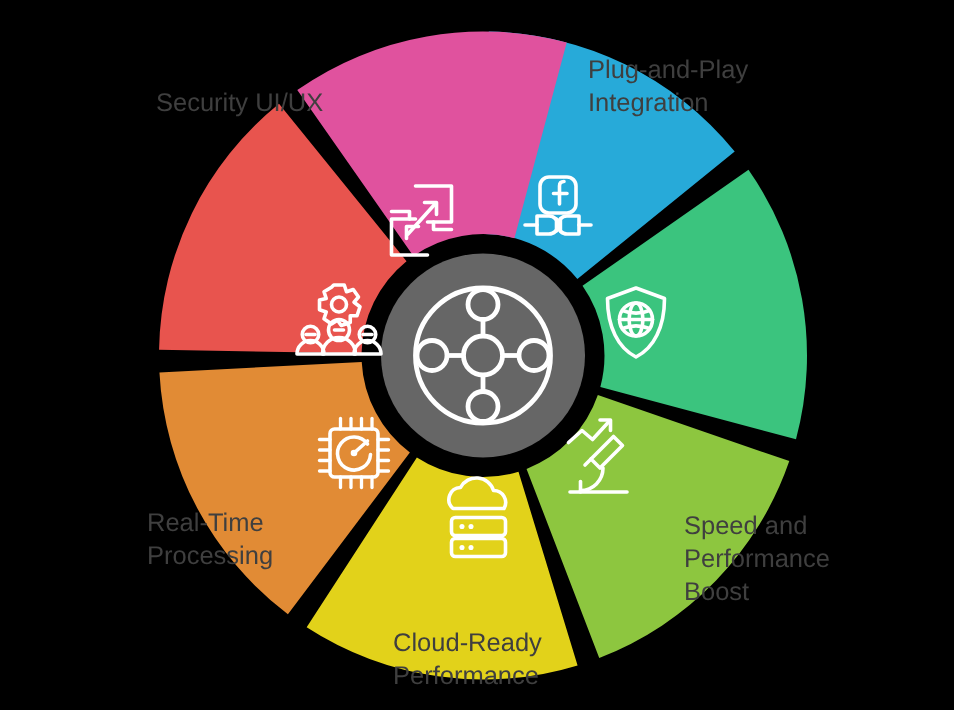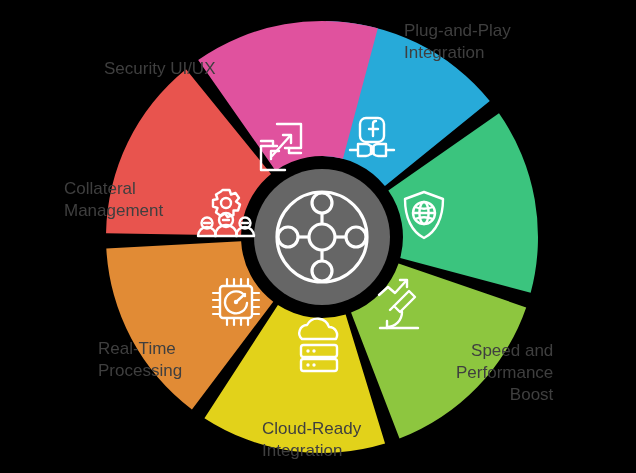--- a/index.html
+++ b/index.html
@@ -1,23 +1,23 @@
 <!DOCTYPE html>
 <html><head>
 <meta charset="utf-8">
 <style>
   html,body{margin:0;padding:0;background:#000;}
   body{width:636px;height:473px;overflow:hidden;font-family:"Liberation Sans",sans-serif;}
   #stage{position:relative;width:636px;height:473px;background:#000;}
   .wheel{position:absolute;left:0;top:0;width:636px;height:473px;}
   .label{position:absolute;color:#3f3f3f;font-size:17px;line-height:22px;font-family:"Liberation Sans",sans-serif;white-space:pre-line;}
   .l-uiux{left:104px;top:58px;text-align:left;}
-  .l-plug{left:392px;top:20px;text-align:left;margin-left:12px;}
+  .l-plug{left:392px;top:36px;text-align:left;}
   .l-sec{left:494px;top:178px;text-align:left;}
-  .l-speed{left:456px;top:340px;text-align:right;}
+  .l-speed{left:456px;top:340px;text-align:left;}
   .l-cloud{left:262px;top:418px;text-align:left;}
   .l-rtp{left:98px;top:338px;text-align:left;}
   .l-coll{left:64px;top:178px;text-align:left;}
 </style>
 </head>
 <body>
 
 <div id="stage" style="background: rgb(0, 0, 0);">
 
   <svg class="wheel" viewBox="0 0 636 473">
@@ -181,21 +181,19 @@
 
   <div class="label l-plug" style="color: rgb(63, 63, 63);">Plug-and-Play
 Integration</div>
 
 
   <div class="label l-speed" style="color: rgb(63, 63, 63);">Speed and
 Performance
 Boost</div>
 
   <div class="label l-cloud" style="color: rgb(63, 63, 63);">Cloud-Ready
-Integration</div>
+Performance</div>
 
   <div class="label l-rtp" style="color: rgb(63, 63, 63);">Real-Time
 Processing</div>
 
-  <div class="label l-coll" style="color: rgb(63, 63, 63);">Collateral
-Management</div>
 
 </div>
 
 </body></html>

